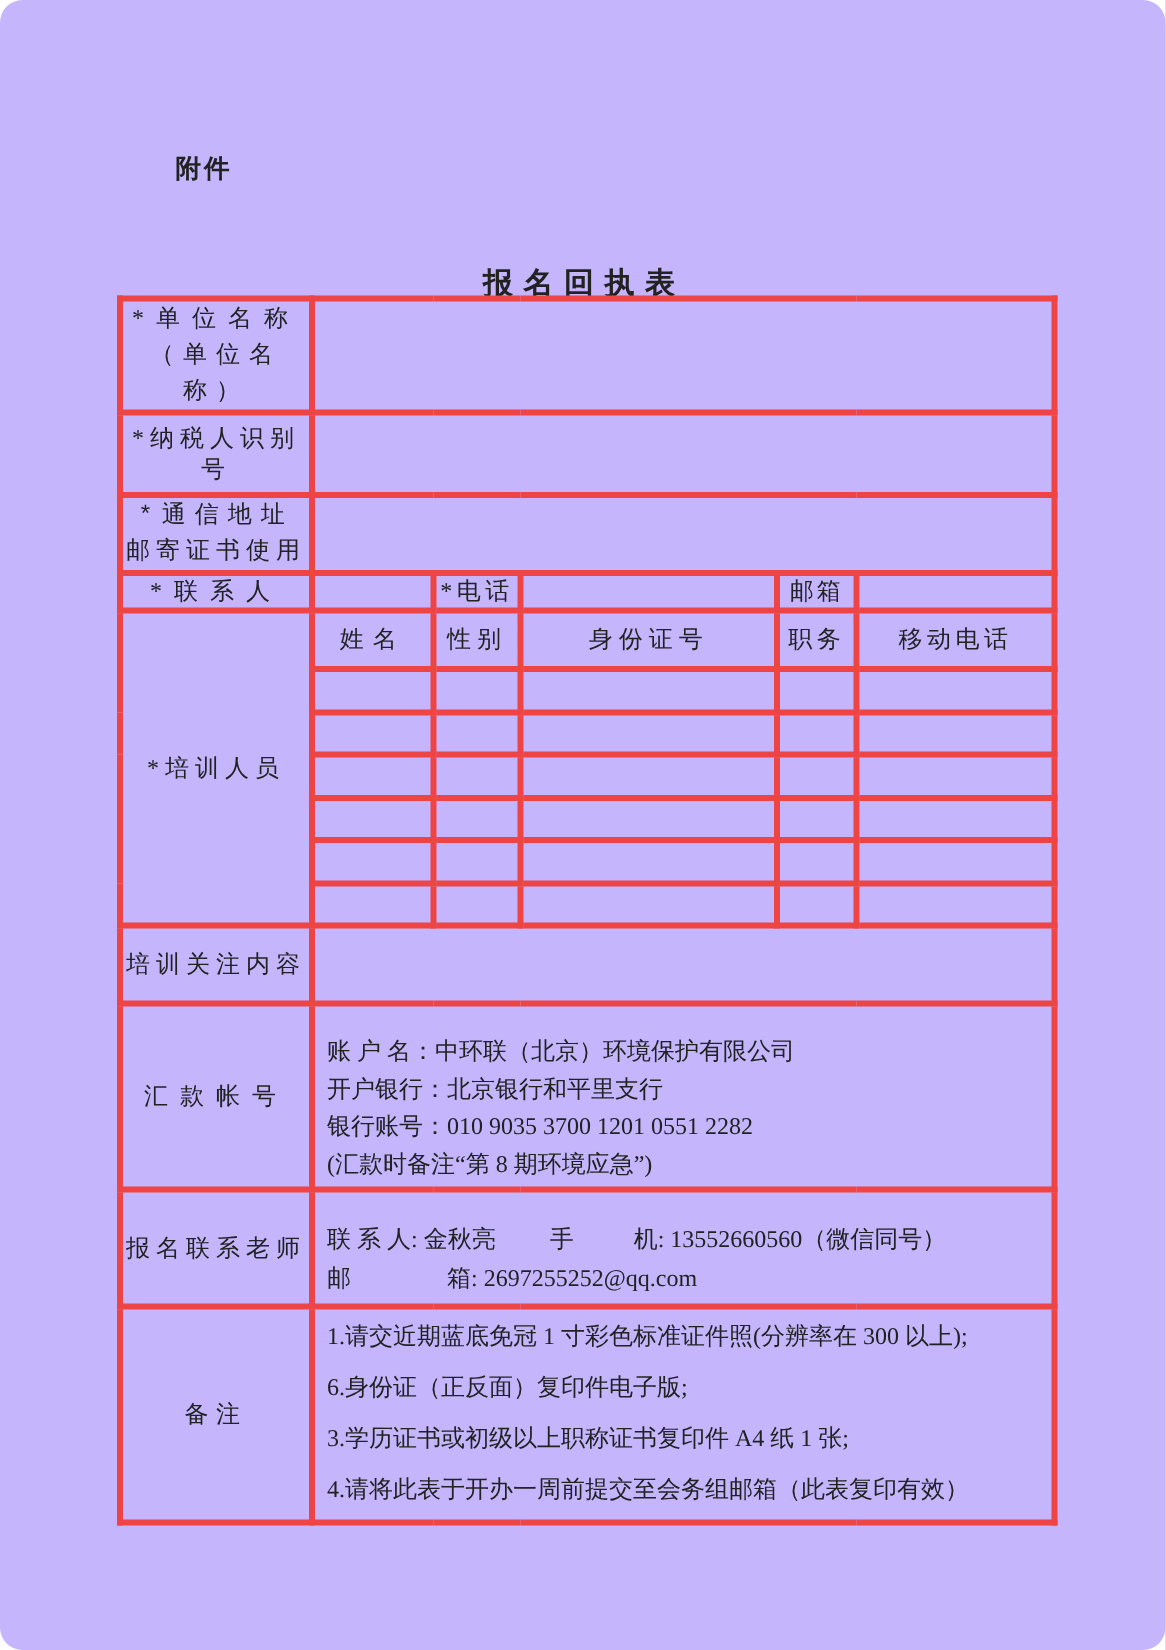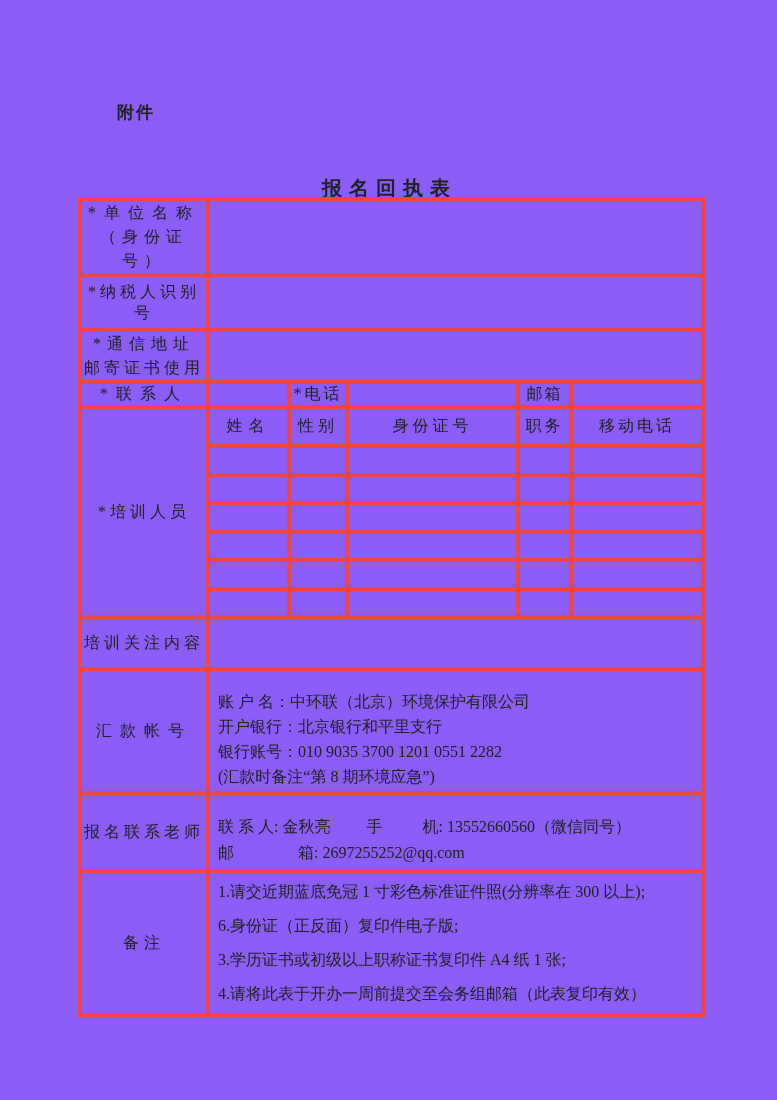--- a/index.html
+++ b/index.html
@@ -3,21 +3,21 @@
 <meta charset="utf-8">
 <style>
   html, body { margin: 0; padding: 0; }
   body {
     width: 777px; height: 1100px;
     background: #ffffff;
     font-family: "Liberation Serif", "DejaVu Serif", serif;
     color: #222222;
     position: relative;
   }
-  .page { position: absolute; left: 0; top: 0; width: 777px; height: 1100px; background: #8b5cf6; }
+  .page { position: absolute; left: 0; top: 0; width: 777px; height: 1100px; background: #c4b5fd; border-radius: 15px; }
 
   .attachment {
     position: absolute; left: 117px; top: 101px;
     font-size: 17px; font-weight: bold; letter-spacing: 2px;
   }
   .doc-title {
     position: absolute; left: 78px; top: 147px; width: 623px;
     text-align: center; font-size: 20px; font-weight: bold; letter-spacing: 7px; margin-top: 28px;
   }
 
@@ -34,21 +34,21 @@
   .ls2 { letter-spacing: 2px; }
   .ls3 { letter-spacing: 3px; }
   .ls4 { letter-spacing: 4px; }
   .ls5 { letter-spacing: 5px; }
   .ls6 { letter-spacing: 6px; }
   .ls8 { letter-spacing: 8px; }
   .two-line div { line-height: 24px; }
 
   tr.r-company  { height: 55px; }
   tr.r-taxid    { height: 55px; }
-  tr.r-address  { height: 46px; }
+  tr.r-address  { height: 46px; font-family: Liberation Mono, monospace; }
   tr.r-contact  { height: 18px; }
   tr.r-phead    { height: 39px; }
   tr.r-pempty   { height: 28.5px; }
   tr.r-focus    { height: 52px; }
   tr.r-pay      { height: 104px; }
   tr.r-teach    { height: 78px; }
   tr.r-remark   { height: 140px; }
 
   .content { padding: 18px 6px 2px 8px; }
   .pay-lines div    { line-height: 25px; white-space: pre; }
@@ -71,21 +71,21 @@
       <col style="width:58px">
       <col style="width:171px">
       <col style="width:53px">
       <col style="width:132px">
     </colgroup>
 
     <tbody>
         <tr class="r-company">
       <td class="lbl two-line">
         <div class="ls8">*单位名称</div>
-        <div class="ls6">（身份证号）</div>
+        <div class="ls6">（单位名称）</div>
       </td>
       <td colspan="5"></td>
     </tr>
 
     <tr class="r-taxid">
       <td class="lbl ls4">*纳税人识别号</td>
       <td colspan="5"></td>
     </tr>
 
     <tr class="r-address">

